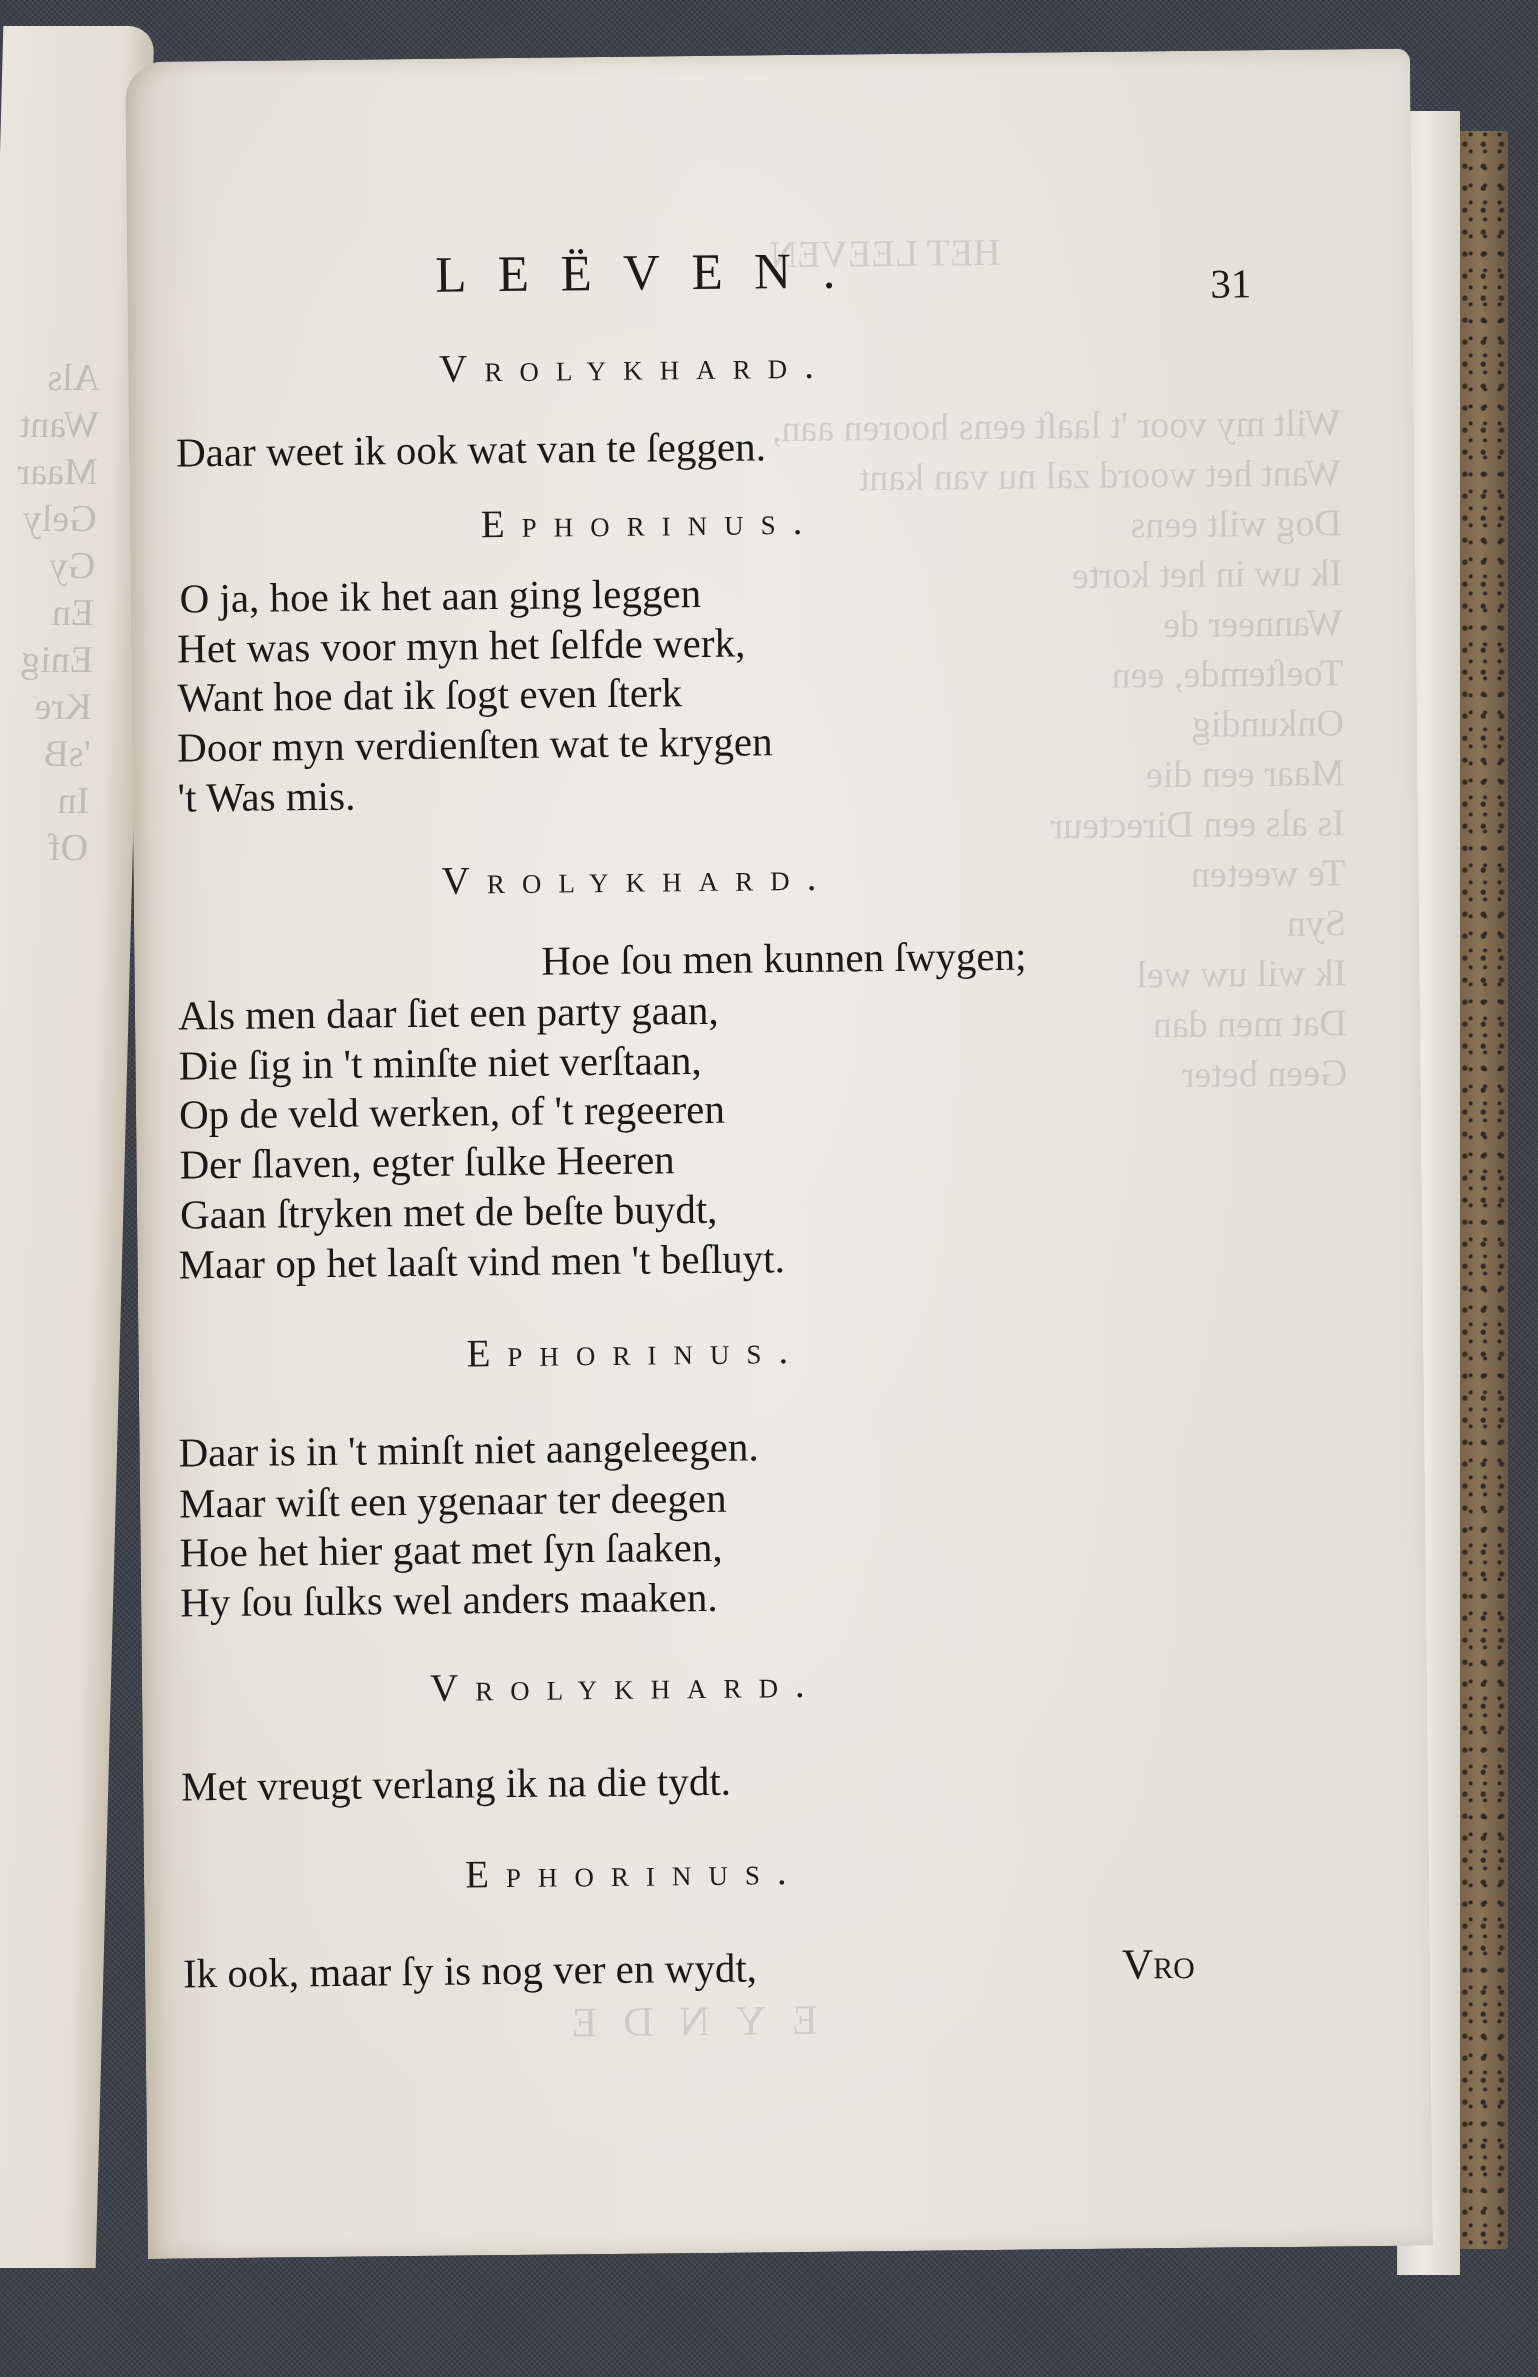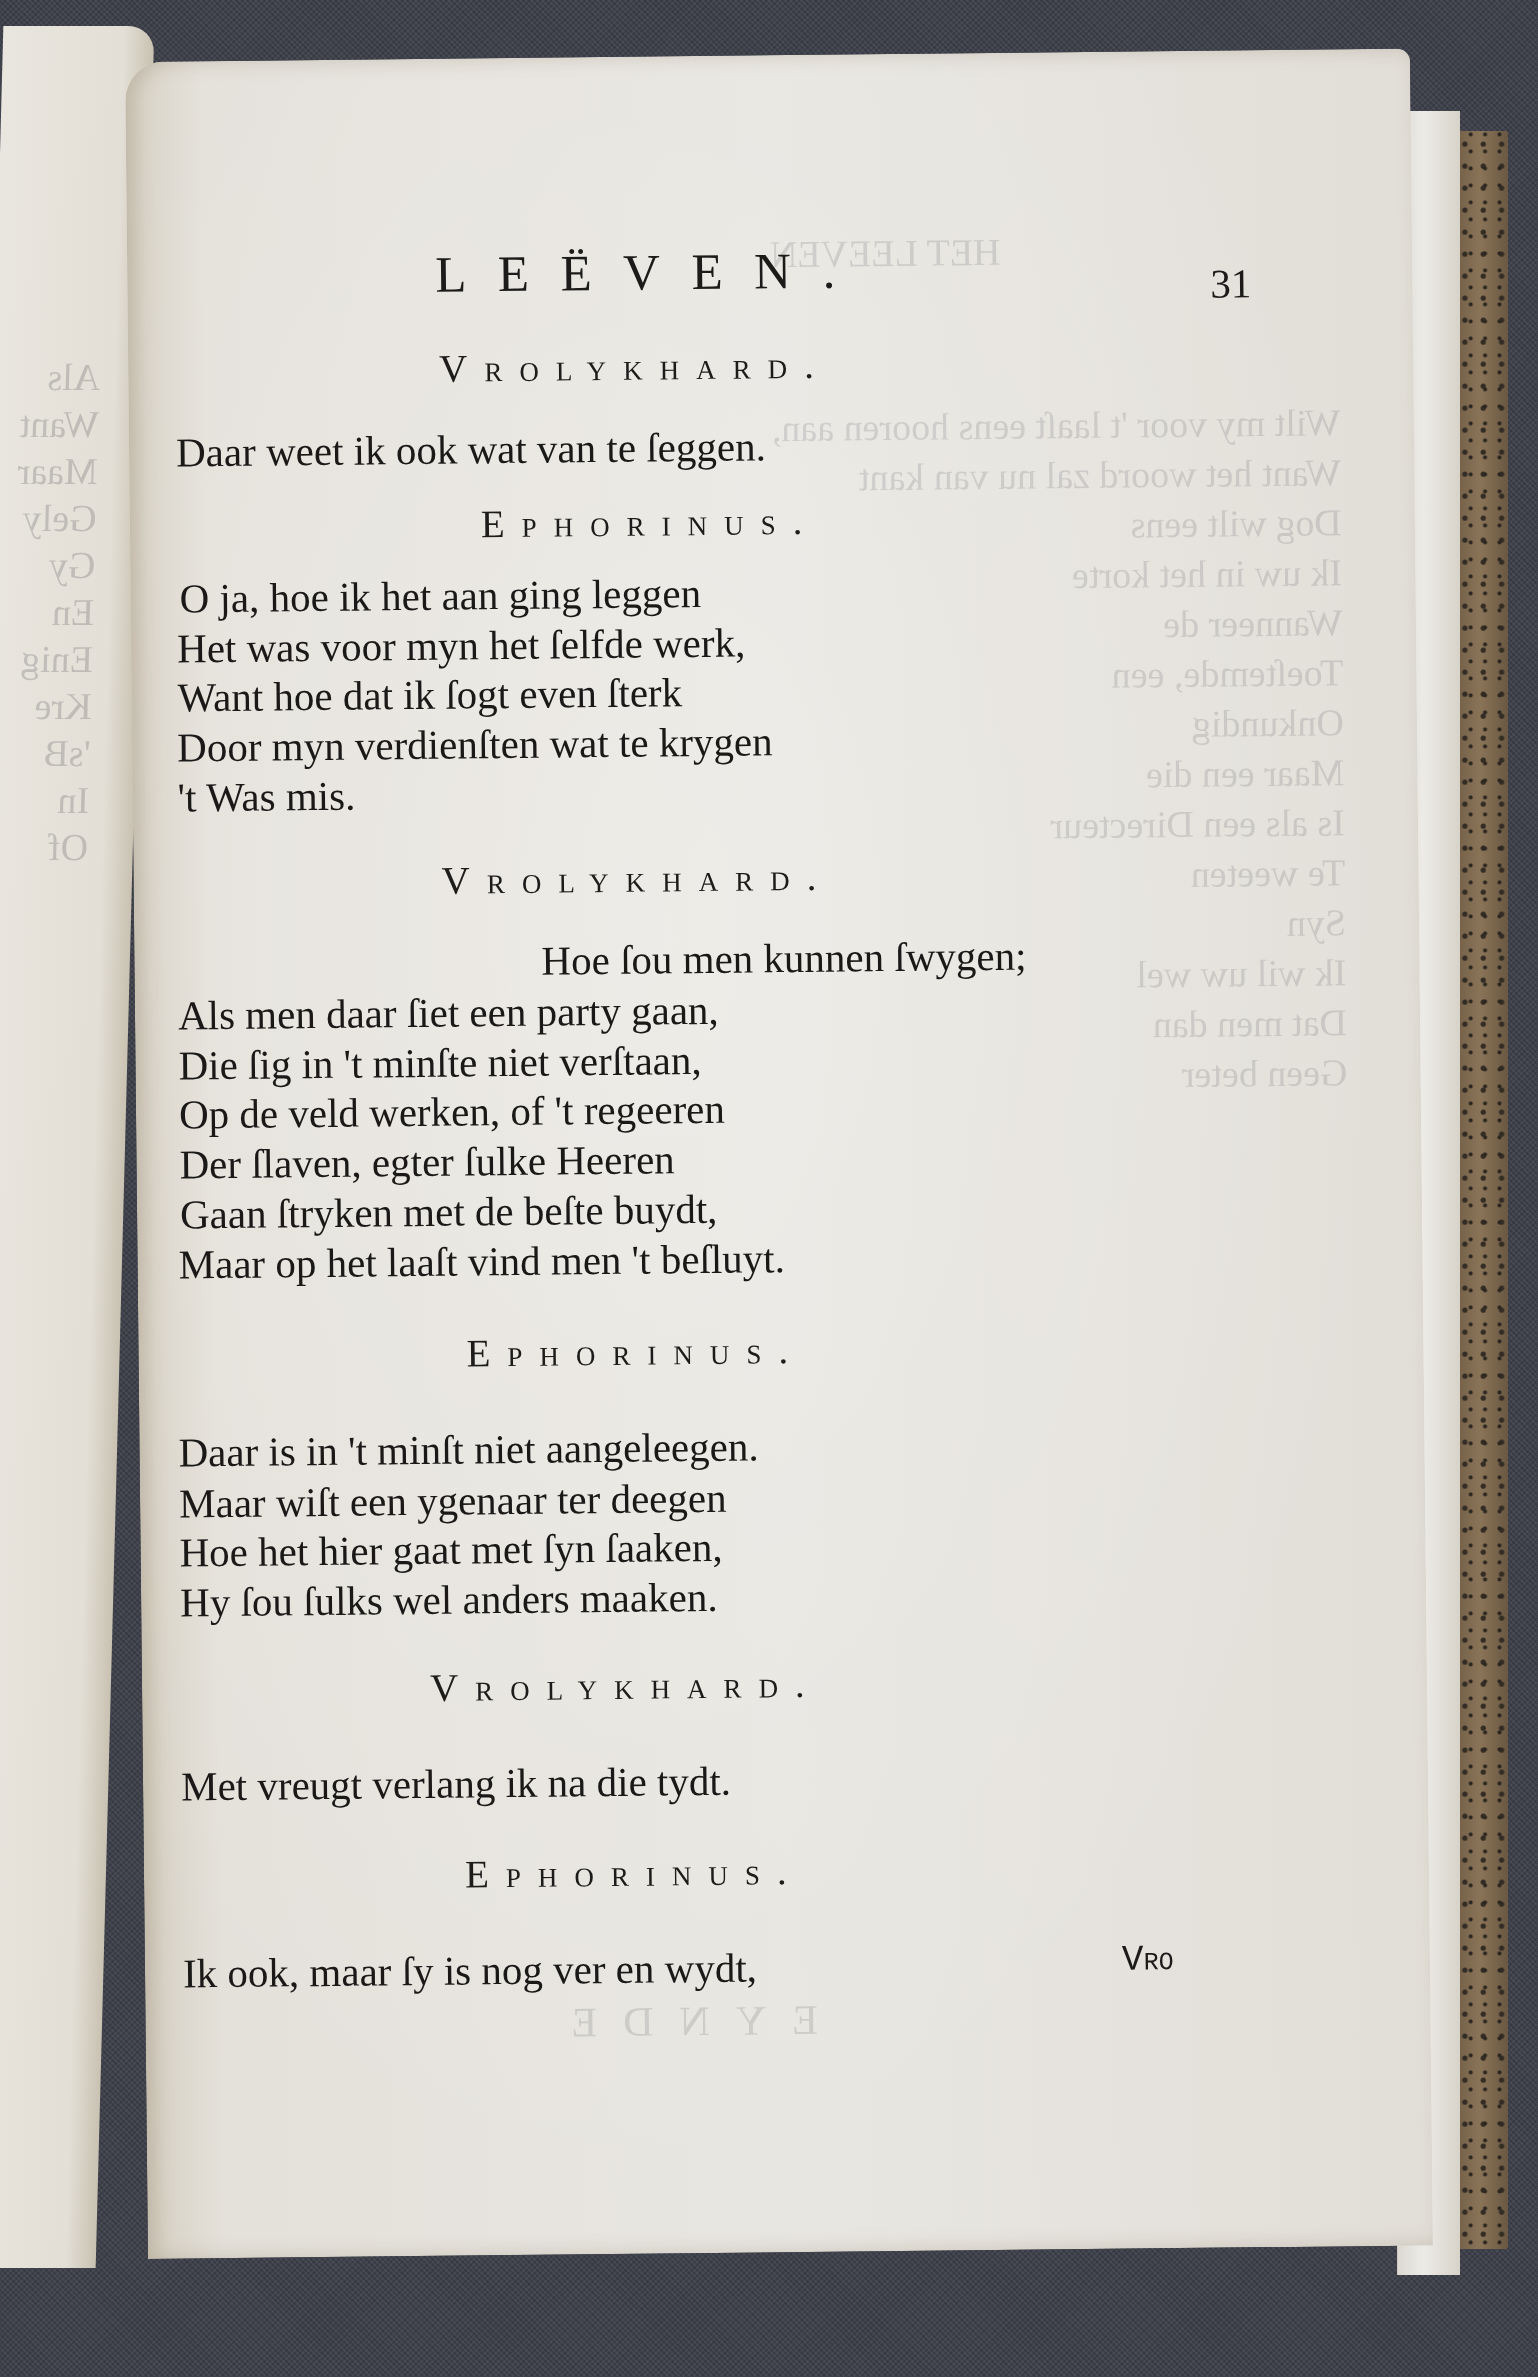--- a/index.html
+++ b/index.html
@@ -57,23 +57,22 @@
     position: absolute; left: 1069px; top: 209px; font-size: 41px; color: #1c1b1a; font-weight: normal; margin-left: 14px;
   }
   .speaker {
     position: absolute; font-size: 39px; color: #1d1c1b; letter-spacing: 17px;
     font-variant: small-caps; white-space: nowrap;
   }
   .line {
     position: absolute; font-size: 41px; color: #1a1918; white-space: nowrap;
   }
   .catchword {
-    position: absolute; left: 977px; top: 1888px; font-size: 36px; color: #1c1b1a;
+    position: absolute; left: 977px; top: 1888px; font-size: 43px; color: #1c1b1a;
     font-variant: small-caps;
-    font-family: Liberation Mono, monospace;
   }
 </style>
 </head>
 <body>
 
 <div class="left-page">
   <div class="left-ghost" style="top:328px">Als
 Want
 Maar
 Gely

